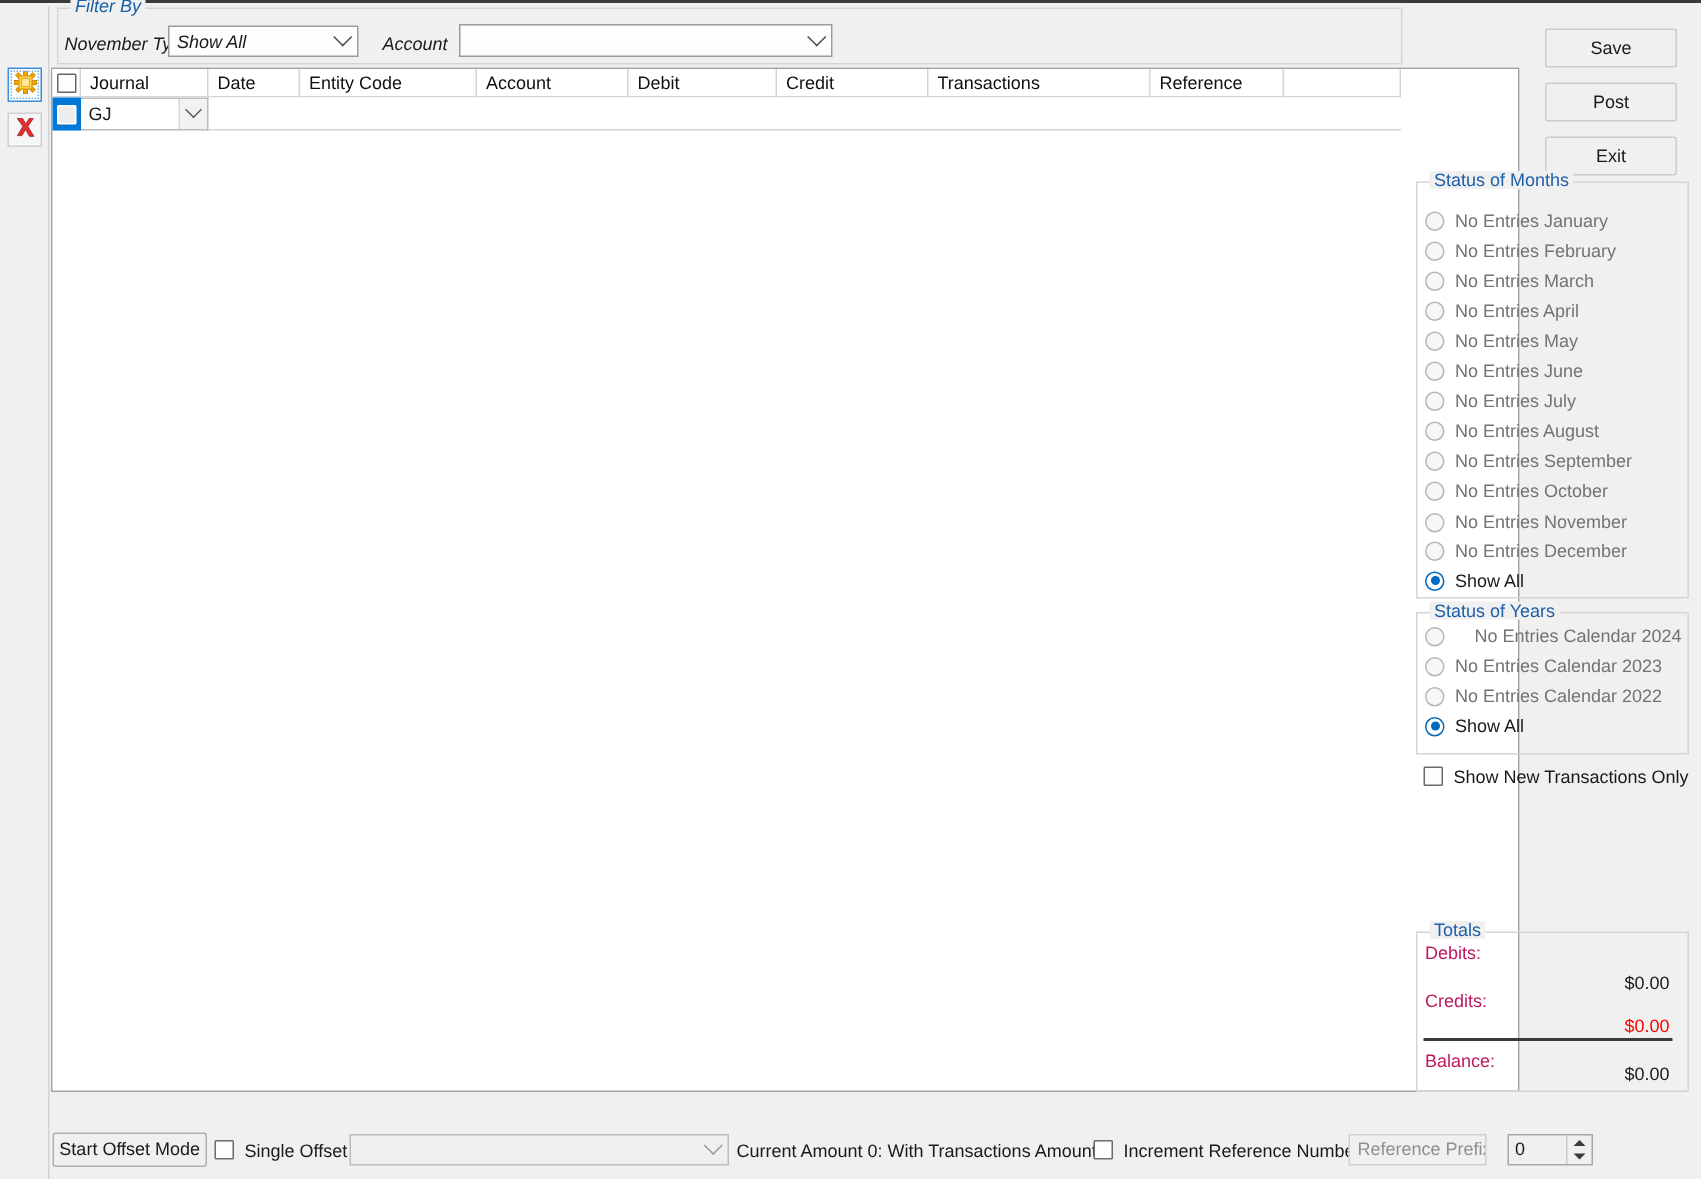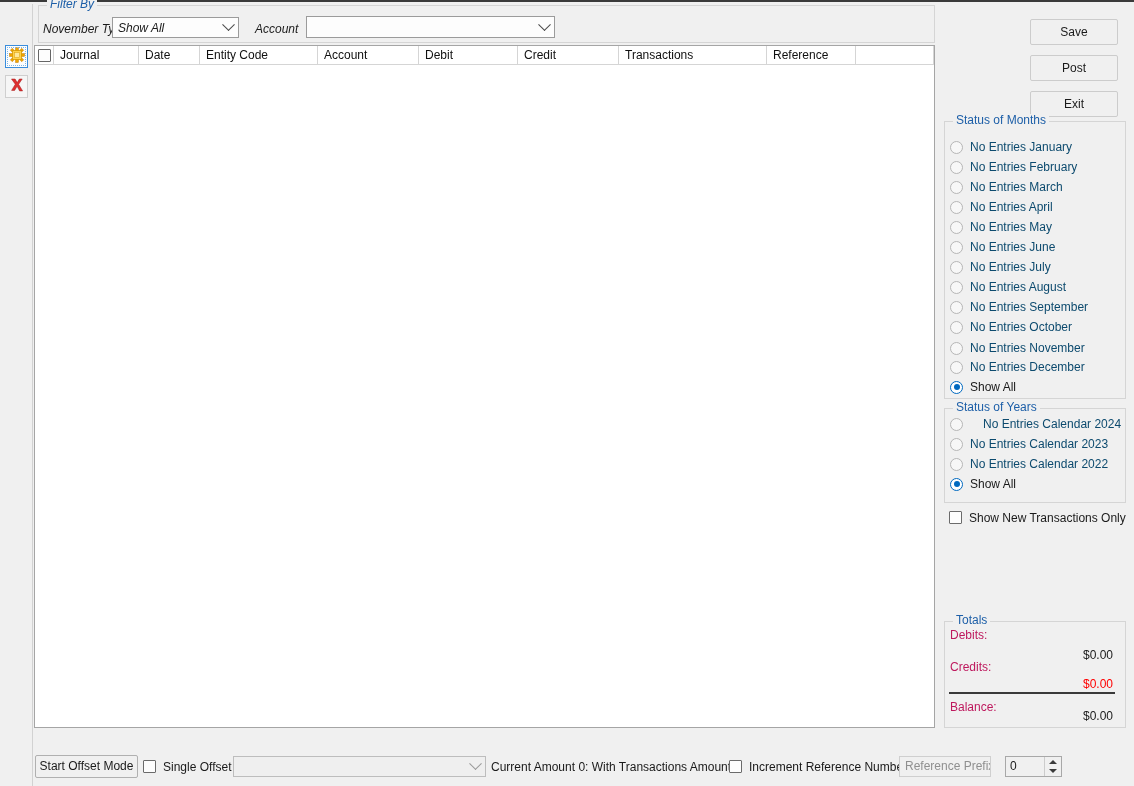--- a/index.html
+++ b/index.html
@@ -114,21 +114,21 @@
     border-bottom: 1.4px solid #4a4a4a;
     transform: rotate(45deg) translate(-2px,-2px);
   }
   #combo-journal-type { left: 73px; top: 11px; width: 127px; height: 21px; }
   #combo-account { left: 267px; top: 10px; width: 249px; height: 22px; }
 
   
   #grid-panel {
     position: absolute;
     left: 34px; top: 43px;
-    width: 901px; height: 683px;
+    width: 979px; height: 683px;
     background: #ffffff;
     border: 1px solid #a5a5a5;
     box-sizing: border-box;
   }
   #grid-header {
     position: absolute;
     left: 0; top: 0;
     width: 899px; height: 19px;
     background: #ffffff;
     border-bottom: 1px solid #d5d5d5;
@@ -262,21 +262,21 @@
     left: 2.5px; top: 2.5px;
     width: 6px; height: 6px;
     border-radius: 50%;
     background: #0069c0;
   }
   .radio-row .rtext {
     margin-left: 7px;
     font-size: 12px;
     color: #1a1a1a;
   }
-  .radio-row.disabled .rtext { color: #0c4a6e; }
+  .radio-row.disabled .rtext { color: #737373; }
 
   .check-row {
     position: absolute;
     display: flex;
     align-items: center;
     white-space: nowrap;
   }
   .cbox {
     width: 13px; height: 13px;
     border: 1px solid #6b6b6b;
@@ -467,20 +467,31 @@
         <div class="hcell" style="left: 19px; width: 85px;"><span>Journal</span></div>
         <div class="hcell" style="left: 104px; width: 61px;"><span>Date</span></div>
         <div class="hcell" style="left: 165px; width: 118px;"><span>Entity Code</span></div>
         <div class="hcell" style="left: 283px; width: 101px;"><span>Account</span></div>
         <div class="hcell" style="left: 384px; width: 99px;"><span>Debit</span></div>
         <div class="hcell" style="left: 483px; width: 101px;"><span>Credit</span></div>
         <div class="hcell" style="left: 584px; width: 148px;"><span>Transactions</span></div>
         <div class="hcell" style="left: 732px; width: 89px;"><span>Reference</span></div>
         <div class="hcell" style="left: 821px; width: 78px;"><span></span></div>
       </div>
+    <div id="grid-row">
+      <div id="row-selector">
+        <span class="rcheck"></span>
+      </div>
+      <div id="cell-journal">
+        <span class="jval">GJ</span>
+        <span class="jarrow">
+            <i class="chev-sm"></i>
+          </span>
+      </div>
+    </div>
   </div>
 
   <div class="btn" id="btn-save">Save</div>
   <div class="btn" id="btn-post">Post</div>
   <div class="btn" id="btn-exit">Exit</div>
 
   <div class="groupbox" id="months-group">
     <div class="gb-title">Status of Months</div>
   <div class="radio-row disabled" style="top: 17px;">
         <span class="radio"></span>

